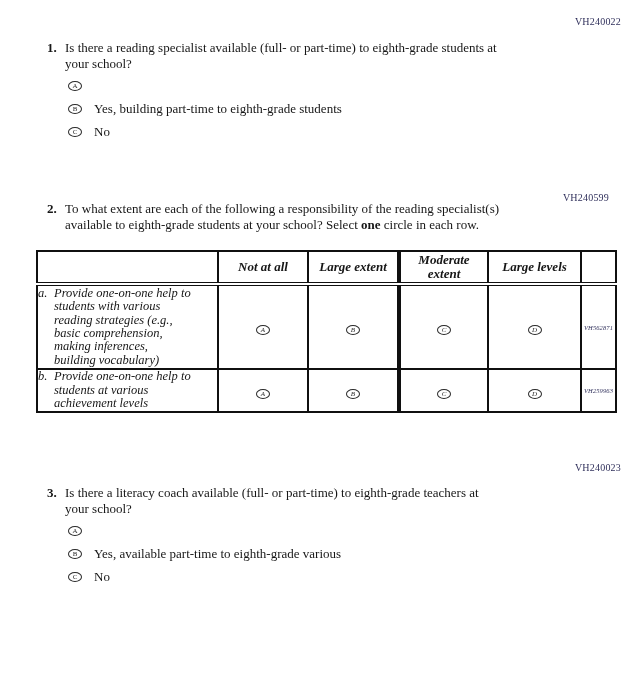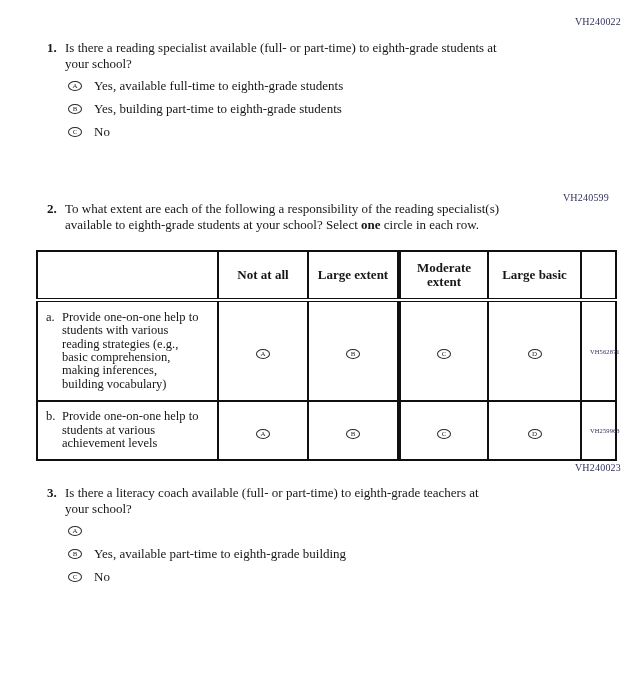--- a/index.html
+++ b/index.html
@@ -67,22 +67,23 @@
     position: absolute;
     left: 36px;
     top: 250px;
     width: 579px;
     border-collapse: collapse;
     table-layout: fixed;
     border: 2px solid #101010;
   }
   table.matrix th, table.matrix td {
     border: 2px solid #101010;
-    padding: 8px;
+    padding: 0;
     vertical-align: middle;
+    font-style: italic;
   }
   table.matrix th {
     font-size: 13px;
     line-height: 14px;
     font-weight: bold;
     text-align: center;
     height: 30px;
     border-bottom: 4px double #101010;
   }
   table.matrix td.col-moderate, table.matrix th.col-moderate {
@@ -117,21 +118,20 @@
 
   <div class="qcode" style="top:16px; right:22px;">VH240022</div>
   <div class="question" style="top:40px; left:47px;">
     <span class="qnum">1.</span>
     <div class="qtext">Is there a reading specialist available (full- or part-time) to eighth-grade students at
 your school?</div>
   </div>
   <div class="options" style="top:79px; left:68px;">
     <div class="option">
       <span class="oval">A</span>
-      <span class="opt-label">Yes, available full-time to eighth-grade students</span>
     </div>
     <div class="option">
       <span class="oval">B</span>
       <span class="opt-label">Yes, building part-time to eighth-grade students</span>
     </div>
     <div class="option">
       <span class="oval">C</span>
       <span class="opt-label">No</span>
     </div>
   </div>
@@ -151,21 +151,21 @@
       <col style="width:89px;">
       <col style="width:93px;">
       <col style="width:35px;">
     </colgroup>
     <tbody>
         <tr>
       <th></th>
       <th>Not at all</th>
       <th>Large extent</th>
       <th class="col-moderate">Moderate extent</th>
-      <th>Large basic</th>
+      <th>Large levels</th>
       <th></th>
     </tr>
     <tr class="row-a">
       <td class="stub">
         <div class="stub-inner">
           <span class="stub-prefix">a.</span>
           <span class="stub-label">Provide one-on-one help to
 students with various
 reading strategies (e.g.,
 basic comprehension,
@@ -202,21 +202,21 @@
     <span class="qnum">3.</span>
     <div class="qtext">Is there a literacy coach available (full- or part-time) to eighth-grade teachers at
 your school?</div>
   </div>
   <div class="options" style="top:524px; left:68px;">
     <div class="option">
       <span class="oval">A</span>
     </div>
     <div class="option">
       <span class="oval">B</span>
-      <span class="opt-label">Yes, available part-time to eighth-grade building</span>
+      <span class="opt-label">Yes, available part-time to eighth-grade various</span>
     </div>
     <div class="option">
       <span class="oval">C</span>
       <span class="opt-label">No</span>
     </div>
   </div>
 
 </div>
 
 </body></html>

